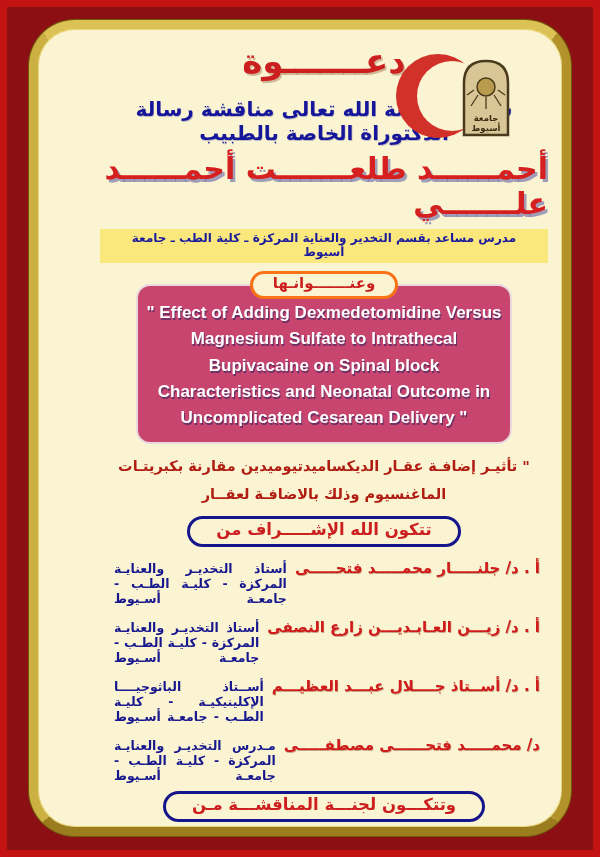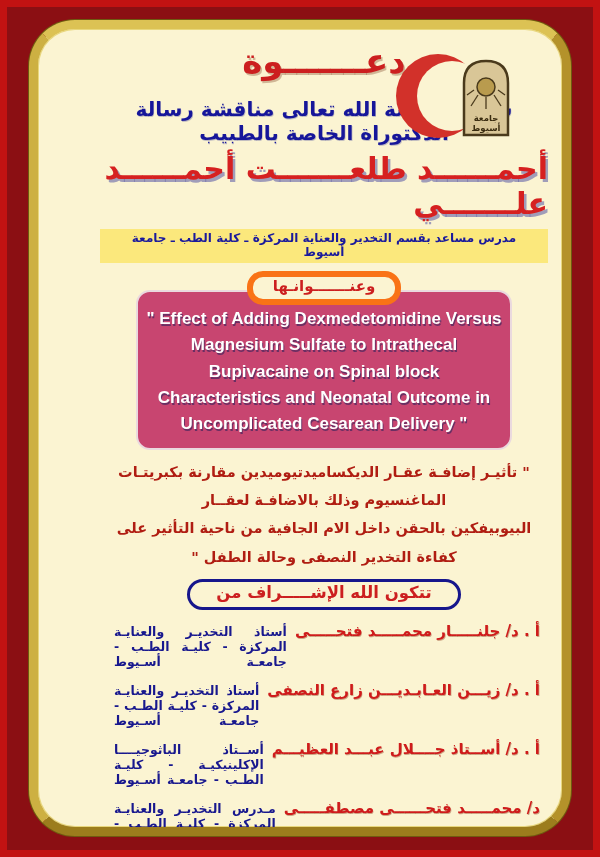--- a/index.html
+++ b/index.html
@@ -40,21 +40,21 @@
   }
   .candidate-title-wrap{text-align:center;margin-top:8px;}
   .candidate-title{
     display:inline-block;background:#fbe87c;padding:2px 10px 4px;
     font-size:12px;font-weight:bold;color:#1a1a9c;
   }
   
   .title-badge-wrap{text-align:center;position:relative;z-index:2;margin-top:8px;margin-bottom:-15px;}
   .title-badge{
     display:inline-block;background:#fbf4d2;
-    border:6px solid #f97316;border-radius:16px;
+    border:3px solid #f97316;border-radius:16px;
     padding:0 20px 4px;
     font-size:15px;font-weight:bold;color:#cc1f1f;
   }
   .thesis-en{
     margin:0 36px;background:#c84570;
     border:2px solid #ead9de;border-radius:14px;
     padding:14px 8px 10px;
     text-align:center;direction:ltr;
     font-family:"Liberation Sans",sans-serif;
     font-size:17px;line-height:1.55;font-weight:bold;color:#ffffff;
@@ -129,21 +129,20 @@
     </div>
 
     <div class="title-badge-wrap">
       <span class="title-badge">وعنـــــــوانـها</span>
     </div>
 
     <div class="thesis-en">" Effect of Adding Dexmedetomidine Versus Magnesium Sulfate to Intrathecal Bupivacaine on Spinal block Characteristics and Neonatal Outcome in Uncomplicated Cesarean Delivery "</div>
 
     <div class="thesis-ar">
       <div>" تأثيـر إضافـة عقـار الديكساميدتيوميدين مقارنة بكبريتـات الماغنسيوم وذلك بالاضافـة لعقــار</div>
-      <div>البيوبيفكين بالحقن داخل الام الجافية من ناحية التأثير على كفاءة التخدير النصفى وحالة الطفل "</div>
     </div>
 
     <div class="committee-badge-wrap">
       <span class="committee-badge">تتكون الله الإشـــــراف من</span>
     </div>
 
     <div class="rows supervision">
       <div class="member-row">
         <span class="m-name">أ . د/ جلنـــــار محمـــــد فتحـــــى</span>
         <span class="m-role">أستاذ التخديـر والعنايـة المركزة - كليـة الطـب - جامعـة أسـيوط</span>

